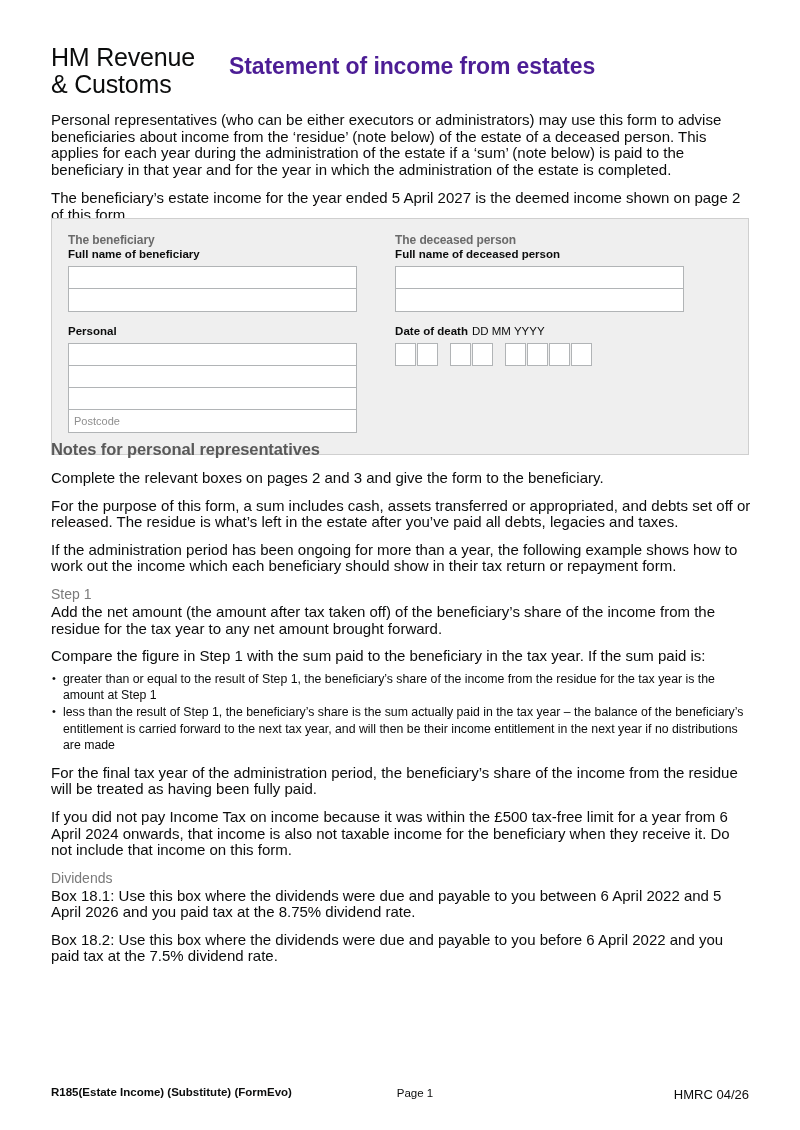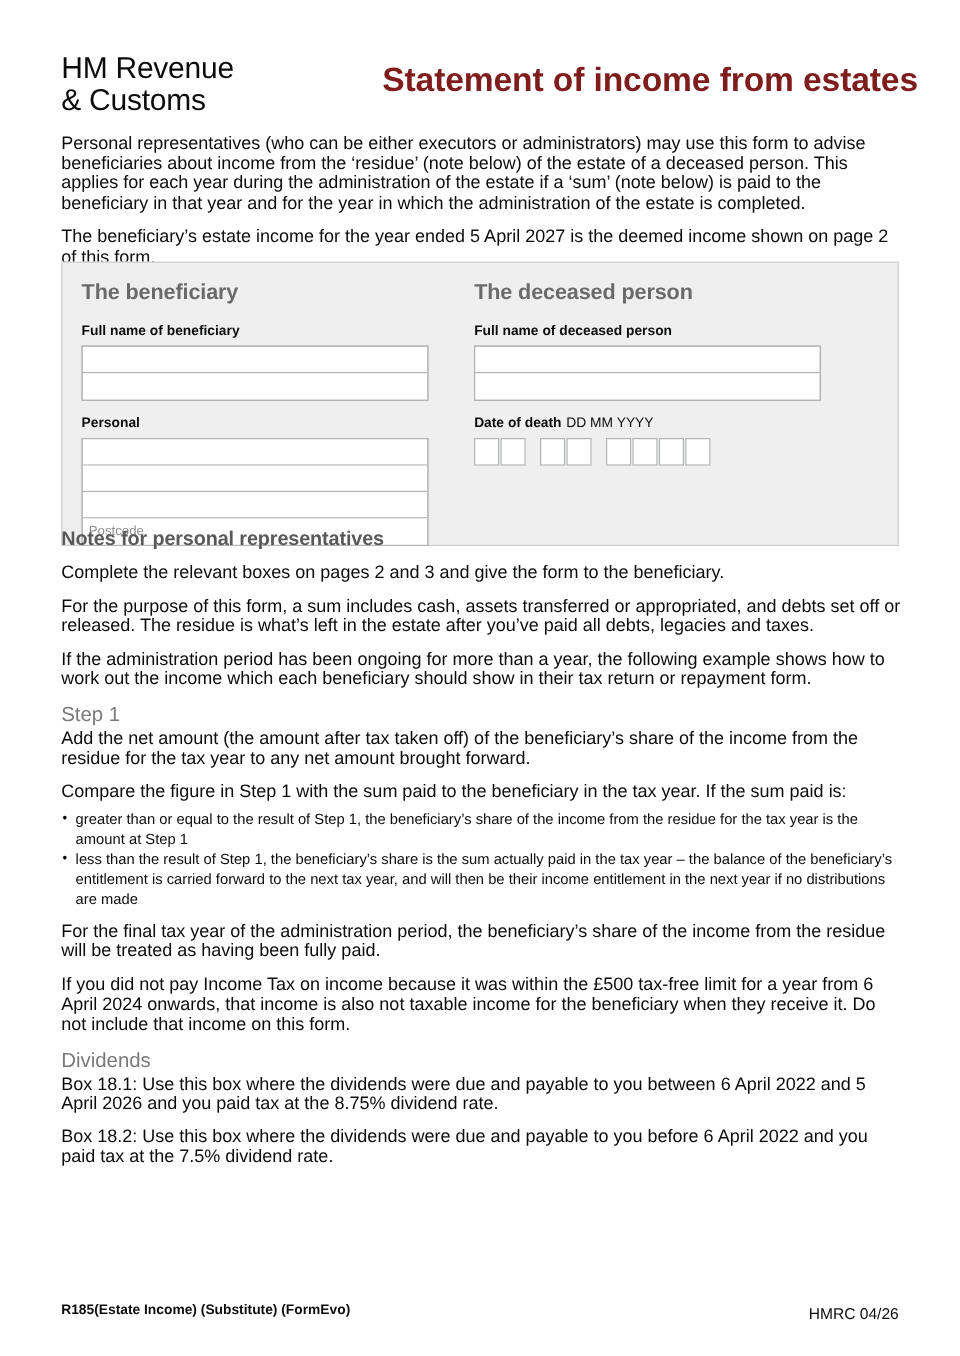--- a/index.html
+++ b/index.html
@@ -22,45 +22,44 @@
     width: 800px;
     height: 1130px;
     padding: 0;
   }
 
   
   .header {
     position: absolute;
     top: 44px;
     left: 51px;
-    right: 35px;
+    right: 51px;
     height: 62px;
   }
 
   .logo {
     position: absolute;
     top: 0;
     left: 0;
     font-family: "Liberation Sans", sans-serif;
     font-size: 25px;
     font-weight: 400;
     line-height: 27px;
     letter-spacing: -0.2px;
     color: #0b0c0c;
   }
 
   .doc-title {
     position: absolute;
     top: 8px;
     right: 0;
-    text-align: right;
-    font-size: 28px;
+    font-size: 23px;
     font-weight: 700;
     line-height: 29px;
-    color: #7f1d1d;
+    color: #4c1d95;
     letter-spacing: -0.1px;
     width: 520px;
   }
 
   
   .intro {
     position: absolute;
     top: 112px;
     left: 51px;
     width: 700px;
@@ -87,42 +86,42 @@
 
   .panel-col {
     padding: 14px 16px 0 16px;
     width: 50%;
   }
 
   .panel-col.left { width: 47%; }
   .panel-col.right { width: 53%; }
 
   .panel-title {
-    font-size: 18px;
+    font-size: 12px;
     font-weight: 700;
     color: #6a6a6a;
-    margin-bottom: 16px;
+    margin-bottom: 1px;
     letter-spacing: -0.1px;
   }
 
   .field-label {
     font-size: 11.5px;
     font-weight: 700;
     color: #0b0c0c;
     margin-bottom: 6px;
   }
 
   .field-label .light {
     font-weight: 400;
     margin-left: 4px;
   }
 
   .input-stack {
     border: 1px solid #b1b4b6;
-    background: #a3a3a3;
+    background: #8b5cf6;
     width: 289px;
     margin-bottom: 13px;
   }
 
   .input-stack .line {
     height: 22px;
     border-bottom: 1px solid #b1b4b6;
     background: #ffffff;
   }
 
@@ -164,21 +163,21 @@
 
   h2.section-title {
     font-size: 16.5px;
     font-weight: 700;
     color: #595959;
     margin-bottom: 11px;
     letter-spacing: -0.1px;
   }
 
   h3.sub-title {
-    font-size: 17px;
+    font-size: 14px;
     font-weight: 400;
     color: #7a7a7a;
     margin-bottom: 2px;
   }
 
   ul.bullets {
     list-style: none;
     margin: 0 0 11px 0;
     padding: 0;
   }
@@ -333,16 +332,17 @@
 
     <p class="body-text tight">If you did not pay Income Tax on income because it was within the £500 tax-free limit for a year from 6 April 2024 onwards, that income is also not taxable income for the beneficiary when they receive it. Do not include that income on this form.</p>
 
     <h3 class="sub-title">Dividends</h3>
     <p class="body-text tight">Box 18.1: Use this box where the dividends were due and payable to you between 6 April 2022 and 5 April 2026 and you paid tax at the 8.75% dividend rate.</p>
     <p class="body-text tight">Box 18.2: Use this box where the dividends were due and payable to you before 6 April 2022 and you paid tax at the 7.5% dividend rate.</p>
   </div>
 
   <div class="footer">
     <div class="footer-left">R185(Estate Income) (Substitute) (FormEvo)</div>
+    <div class="footer-center">Page 1</div>
     <div class="footer-right">HMRC 04/26</div>
   </div>
 
 </div>
 
 </body></html>

